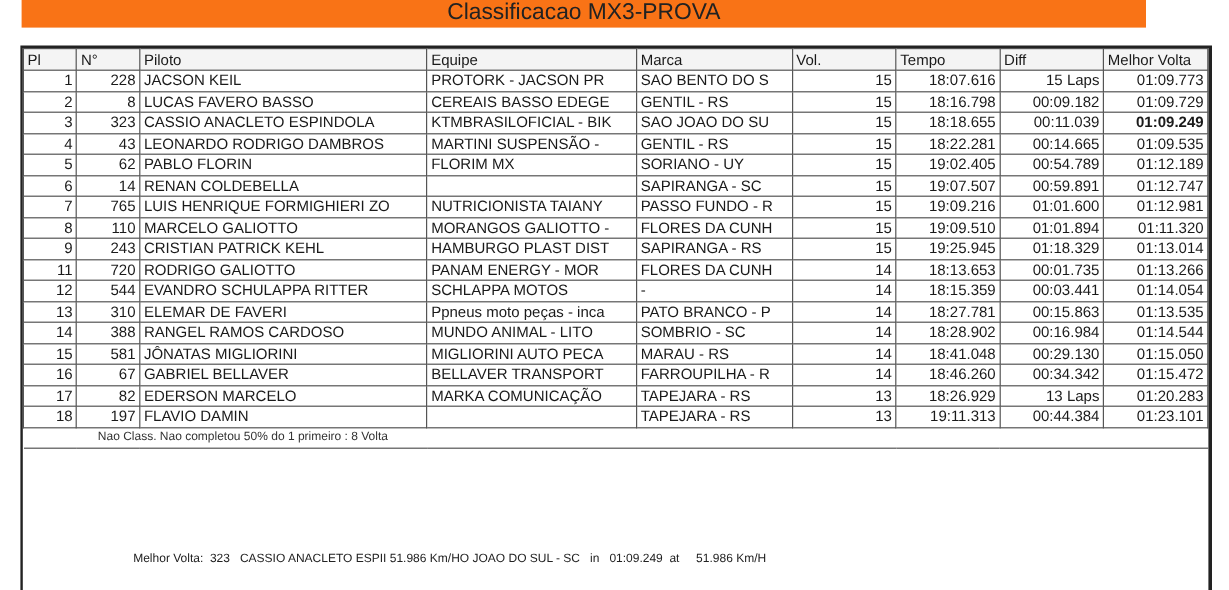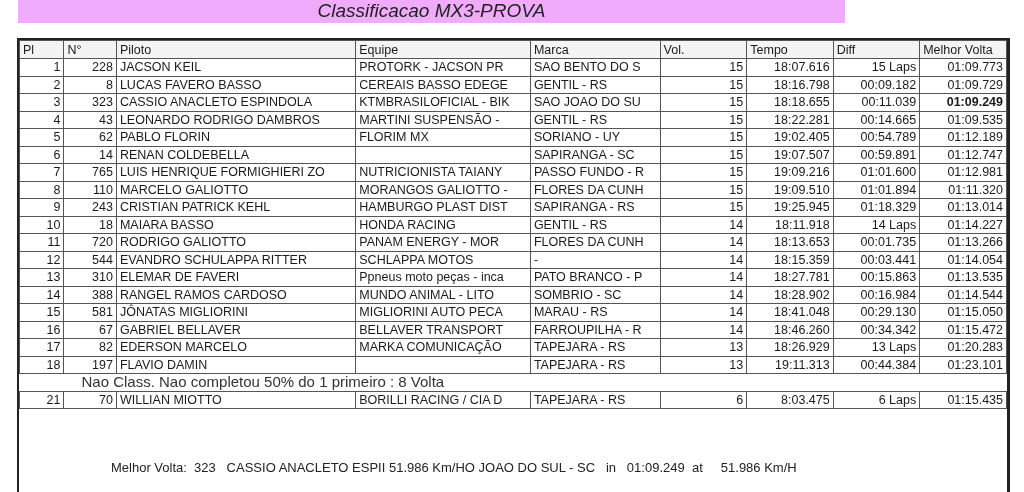--- a/index.html
+++ b/index.html
@@ -1,32 +1,32 @@
 <!DOCTYPE html>
 <html><head>
 <meta charset="utf-8">
 <style>
   html, body { margin:0; padding:0; background:#ffffff; }
   body { width:1024px; height:492px; position:relative; overflow:hidden;
          font-family:"Liberation Sans", "DejaVu Sans", sans-serif; color:#1a1a1a; }
-  .title-bar { position:absolute; left:18px; top:0; width:827px; height:23px;
-               background:#f0abfc;font-style:italic; }
+  .title-bar { position:absolute; left:18px; top:0; width:937px; height:23px;
+               background:#f97316; }
   .title { position:absolute; left:0; right:0; top:0; text-align:center;
            font-size:19px; line-height:22px; color:#222; padding-left:0; }
   .sheet { position:absolute; left:17px; top:38px; width:993px; height:466px;
            border:2px solid #222; border-right-width:3px; border-bottom-width:3px; box-sizing:border-box; }
   table { border-collapse:collapse; table-layout:fixed; position:absolute; left:0; top:0;
           font-size:12.5px; }
   td, th { border:1px solid #555; padding:0 3px; height:16.5px; line-height:16px;
            white-space:nowrap; overflow:hidden; font-weight:normal; }
   th { text-align:left; background:#f4f4f4; height:17px; }
   td.num { text-align:right; }
   td.best { font-weight:bold; }
-  tr.note td { text-align:left; font-size:15px; padding-left:62px; color:#333; border-left:none; border-right:none; }
-  .footer { position:absolute; left:92px; top:420px; font-size:13px; color:#222; white-space:pre; }
+  tr.note td { text-align:left; font-size:10px; padding-left:62px; color:#333; border-left:none; border-right:none; }
+  .footer { position:absolute; left:92px; top:420px; font-size:10px; color:#222; white-space:pre; }
 </style>
 </head>
 <body>
 
 <div class="title-bar">
   <div class="title">Classificacao MX3-PROVA</div>
 </div>
 
 <div class="sheet">
   <table>
@@ -148,31 +148,20 @@
           <td class="num">243</td>
           <td>CRISTIAN PATRICK KEHL</td>
           <td>HAMBURGO PLAST DIST</td>
           <td>SAPIRANGA - RS</td>
           <td class="num">15</td>
           <td class="num">19:25.945</td>
           <td class="num">01:18.329</td>
           <td class="num">01:13.014</td>
         </tr>
         <tr>
-          <td class="num">10</td>
-          <td class="num">18</td>
-          <td>MAIARA BASSO</td>
-          <td>HONDA RACING</td>
-          <td>GENTIL - RS</td>
-          <td class="num">14</td>
-          <td class="num">18:11.918</td>
-          <td class="num">14 Laps</td>
-          <td class="num">01:14.227</td>
-        </tr>
-        <tr>
           <td class="num">11</td>
           <td class="num">720</td>
           <td>RODRIGO GALIOTTO</td>
           <td>PANAM ENERGY  -  MOR</td>
           <td>FLORES DA CUNH</td>
           <td class="num">14</td>
           <td class="num">18:13.653</td>
           <td class="num">00:01.735</td>
           <td class="num">01:13.266</td>
         </tr>
@@ -249,27 +238,16 @@
           <td></td>
           <td>TAPEJARA - RS</td>
           <td class="num">13</td>
           <td class="num">19:11.313</td>
           <td class="num">00:44.384</td>
           <td class="num">01:23.101</td>
         </tr>
         <tr class="note">
           <td colspan="9">Nao Class. Nao completou  50% do 1 primeiro : 8 Volta</td>
         </tr>
-        <tr>
-          <td class="num">21</td>
-          <td class="num">70</td>
-          <td>WILLIAN MIOTTO</td>
-          <td>BORILLI RACING / CIA D</td>
-          <td>TAPEJARA - RS</td>
-          <td class="num">6</td>
-          <td class="num">8:03.475</td>
-          <td class="num">6 Laps</td>
-          <td class="num">01:15.435</td>
-        </tr>
       </tbody>
   </table>
   <div class="footer">Melhor Volta:  323   CASSIO ANACLETO ESPIΙ 51.986 Km/HO JOAO DO SUL - SC   in   01:09.249  at     51.986 Km/H</div>
 </div>
 
 </body></html>

